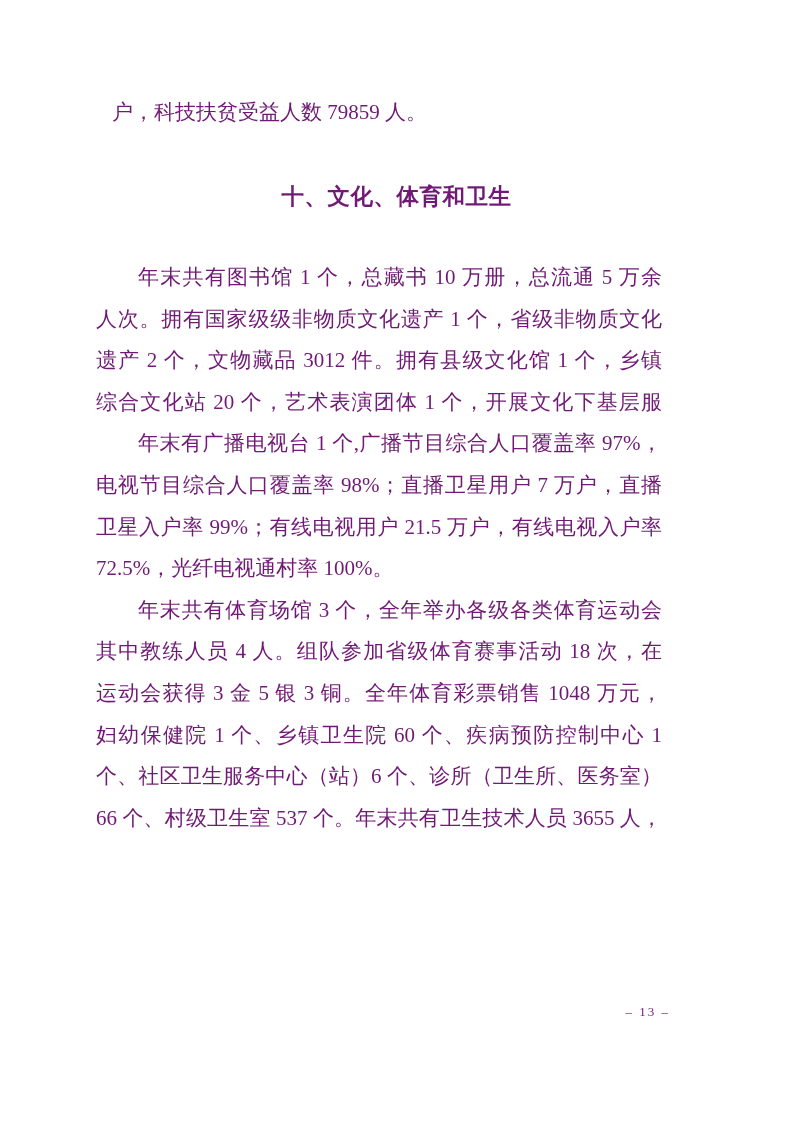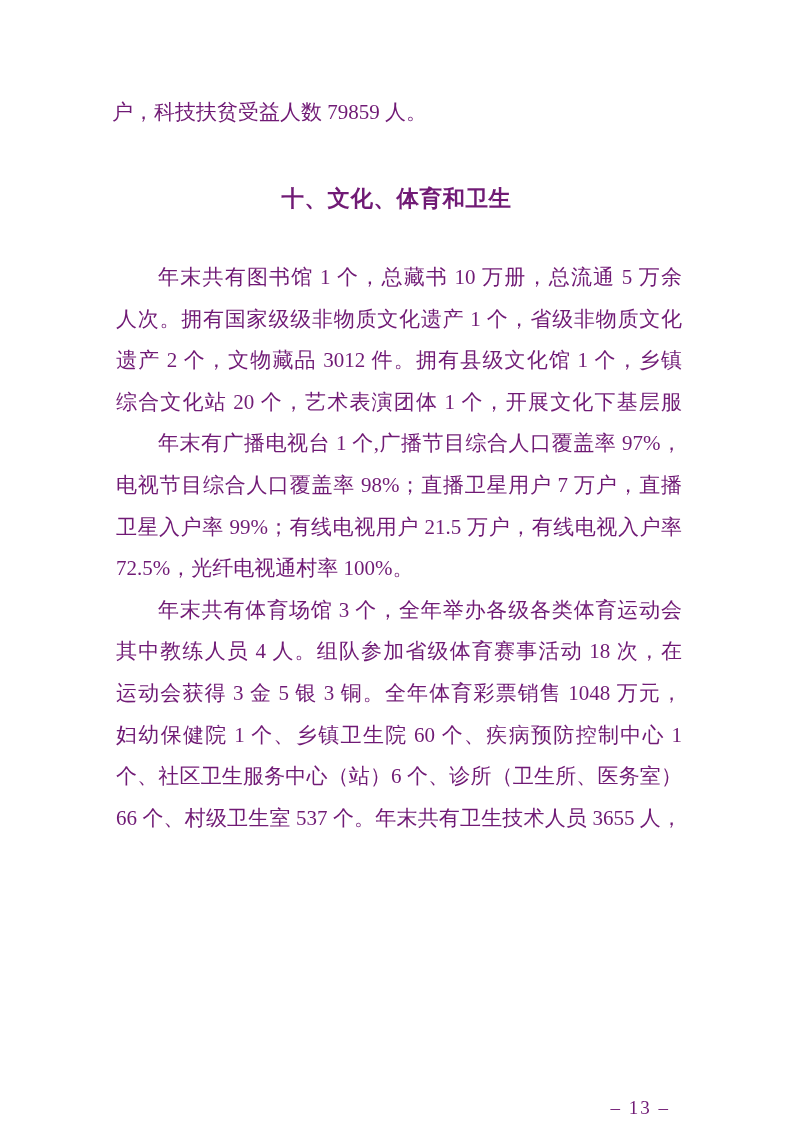--- a/index.html
+++ b/index.html
@@ -27,51 +27,51 @@
     text-align: left;
     white-space: nowrap;
   }
   .heading {
     position: absolute;
     top: 178px;
     left: 0;
     width: 793px;
     margin: 0;
     text-align: center;
-    font-family: Liberation Sans, sans-serif;
+    font-family: Liberation Mono, monospace;
     font-weight: 700;
     font-size: 22.5px;
     line-height: 41.6px;
     letter-spacing: 0.5px;
   }
   .paras {
     position: absolute;
     top: 257px;
-    left: 116px;
+    left: 96px;
     width: 566px;
     font-size: 21px;
   }
   .line {
     height: 41.6px;
     line-height: 41.6px;
     overflow: hidden;
     text-align: justify;
     text-align-last: justify;
   }
   .line.end {
     text-align-last: left;
   }
   .line.indent {
     text-indent: 2em;
   }
   .page-num {
     position: absolute;
-    top: 1096px;
+    top: 1000px;
     right: 123px;
-    font-size: 19px;
+    font-size: 13px;
     line-height: 23px;
     letter-spacing: 2px;
     text-align: right;
   }
 </style>
 </head>
 <body>
 
 <div class="page" style="background: rgb(255, 255, 255); color: #701a75;">
   <div class="cont-line">户，科技扶贫受益人数 79859 人。</div>

